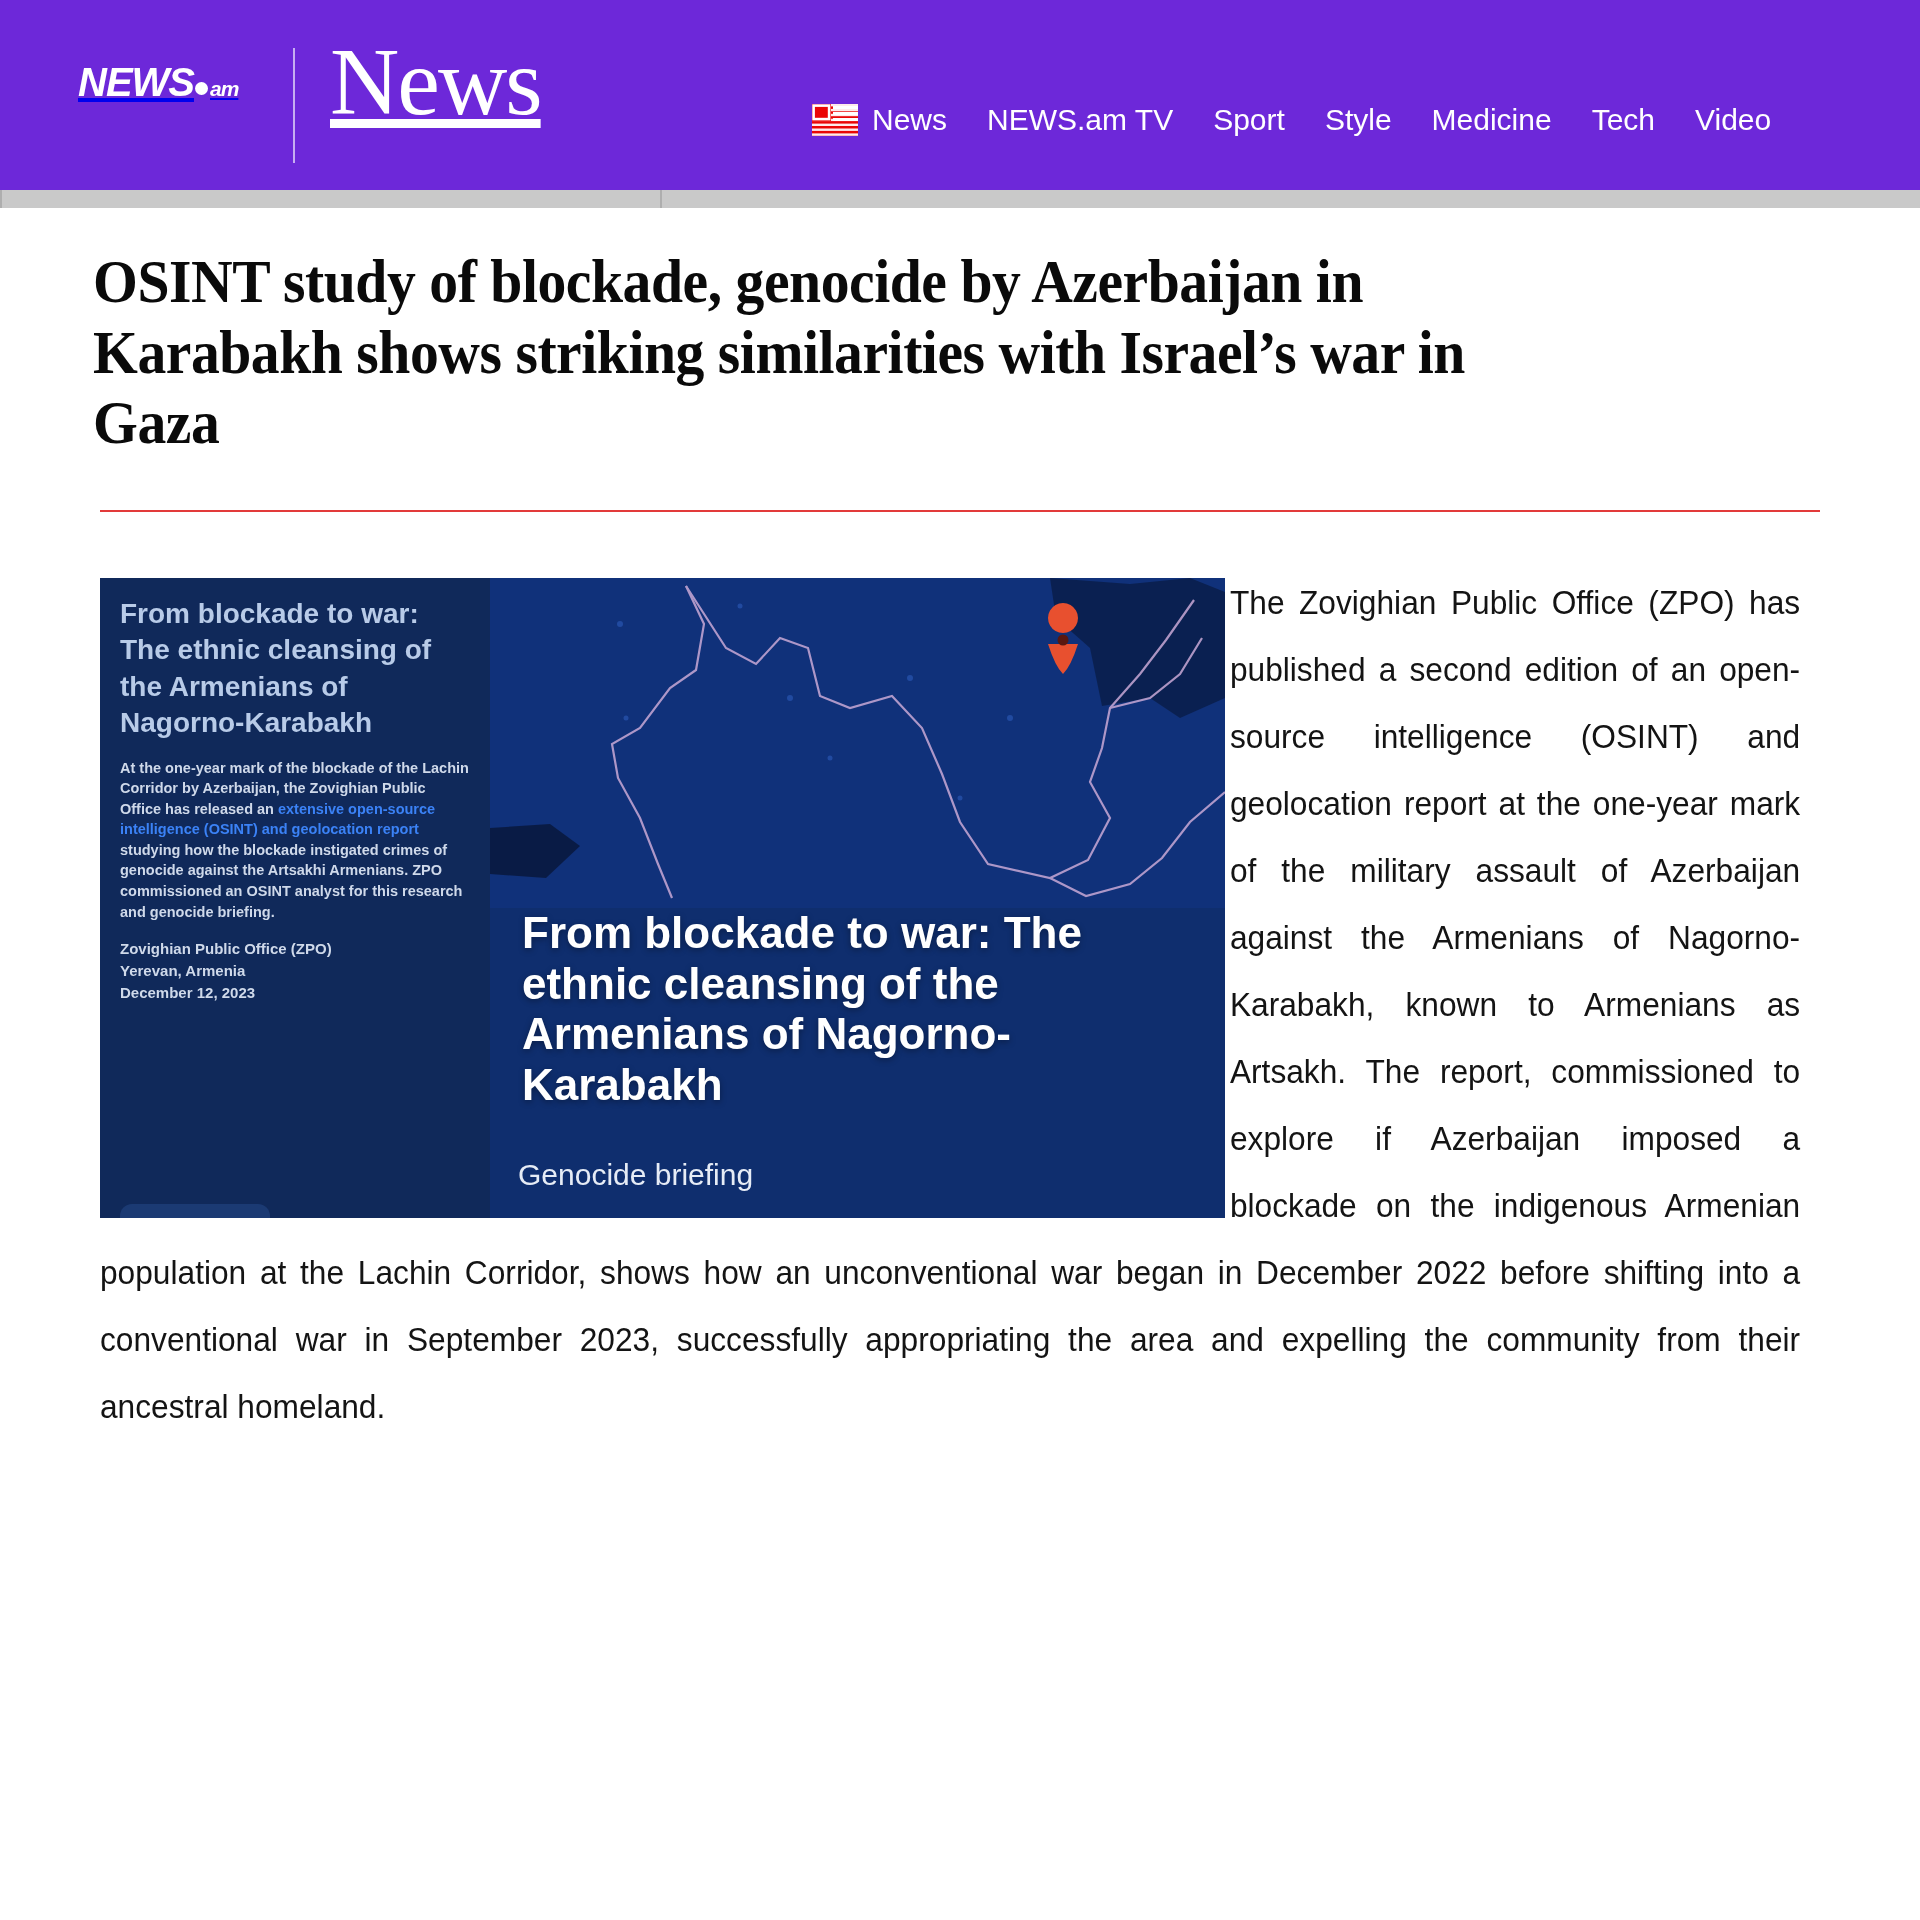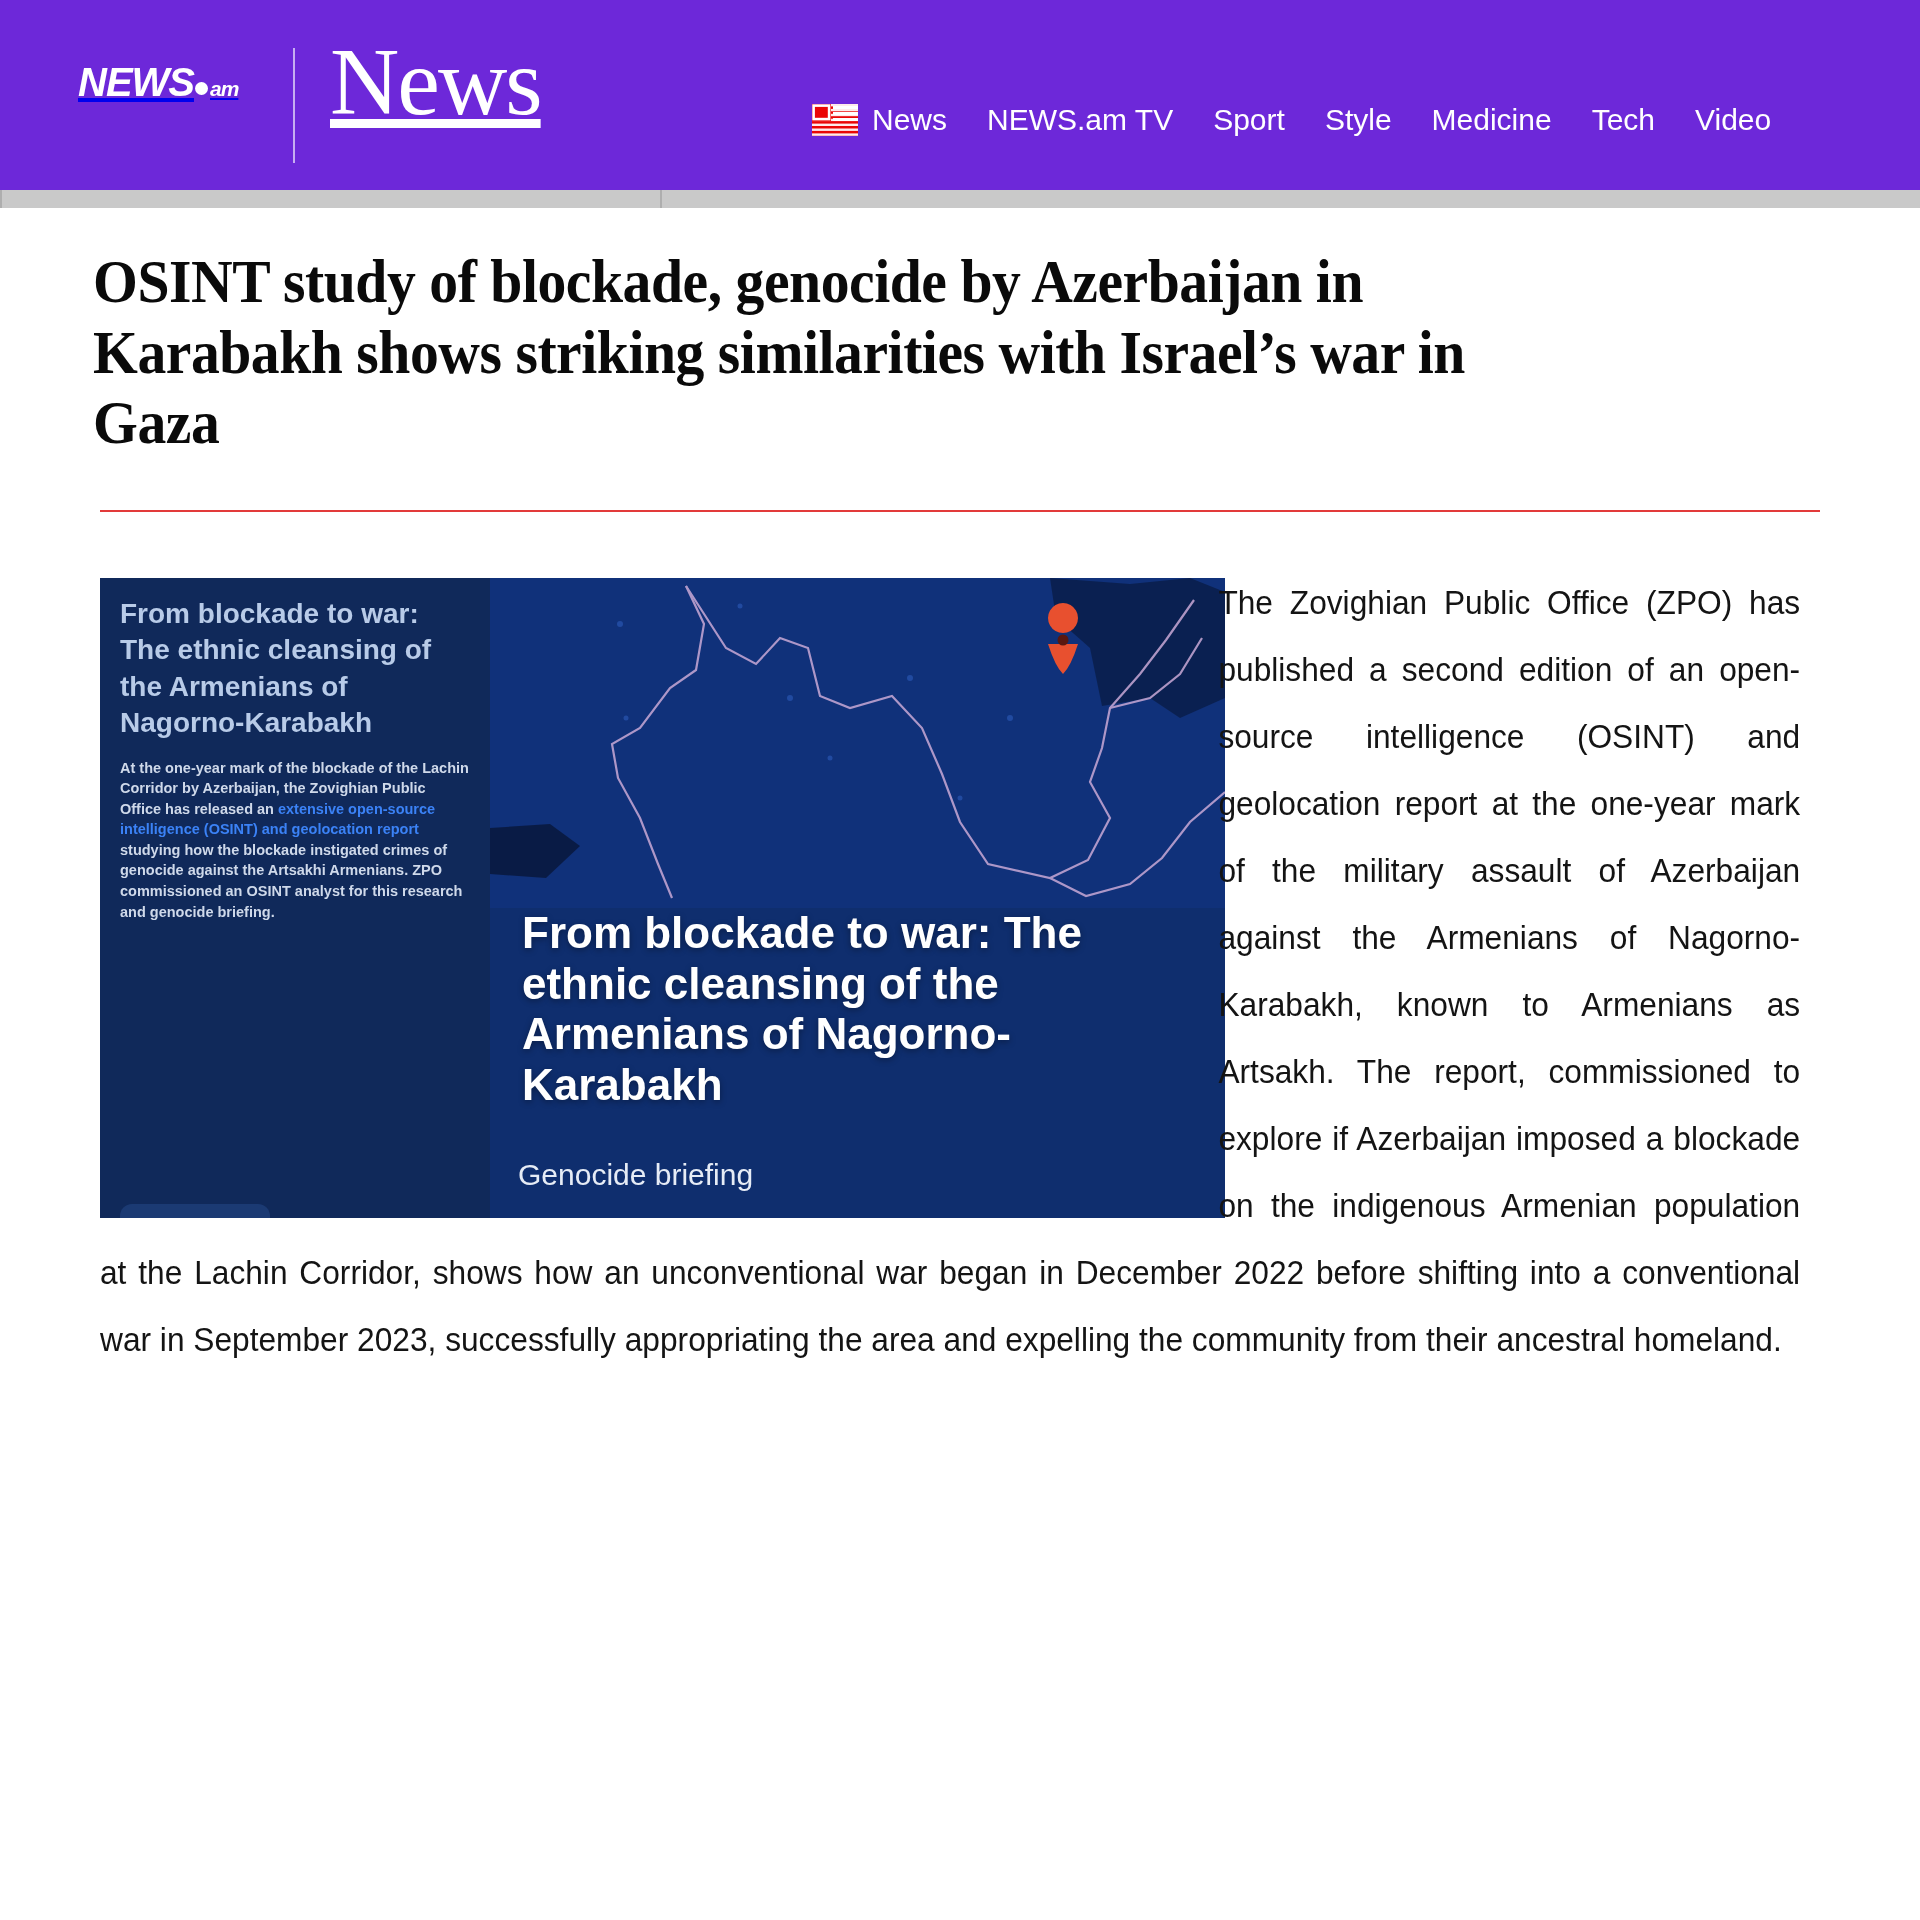--- a/index.html
+++ b/index.html
@@ -141,21 +141,21 @@
     padding:0 100px;
     margin-top:58px;
     position:relative;
   }
 
   
   .figure{
     float:left;
     width:1125px;
     height:640px;
-    margin:8px 40px 18px 0;
+    margin:8px 52px 18px 0;
     position:relative;
     overflow:hidden;
     background:#0b1f42;
   }
   .fig-left{
     position:absolute;
     left:0; top:0;
     width:390px; height:640px;
     background:#10295a;
     padding:18px 20px 0 20px;
@@ -298,20 +298,25 @@
 
   <div class="rule"></div>
 
   <div class="body-wrap clearfix">
 
     <figure class="figure">
 
       <div class="fig-left">
         <p class="fig-left-title">From blockade to war: The ethnic cleansing of the Armenians of Nagorno-Karabakh</p>
         <p class="fig-left-body"><span>At the one-year mark of the blockade of the Lachin Corridor by Azerbaijan, the Zovighian Public Office has released an </span><span class="hl">extensive open-source intelligence (OSINT) and geolocation report</span><span> studying how the blockade instigated crimes of genocide against the Artsakhi Armenians. ZPO commissioned an OSINT analyst for this research and genocide briefing.</span></p>
+        <div class="fig-left-meta">
+          <span>Zovighian Public Office (ZPO)</span>
+          <span>Yerevan, Armenia</span>
+          <span>December 12, 2023</span>
+        </div>
         <div class="fig-left-cap"></div>
       </div>
 
       <div class="fig-right">
         <div class="fig-map">
           <svg width="735" height="330" viewBox="0 0 735 330" aria-hidden="true">
             <rect x="0" y="0" width="735" height="330" fill="#10317a"></rect>
             <path d="M560,0 L640,6 L700,0 L735,14 L735,120 L690,140 L660,120 L612,128 L600,70 L566,40 Z" fill="#0a1f4d" opacity="0.9"></path>
             <path d="M0,250 L60,246 L90,268 L56,300 L0,296 Z" fill="#091a42" opacity="0.95"></path>
             <g stroke="#c9a9d6" stroke-width="2.2" fill="none" opacity="0.85">

